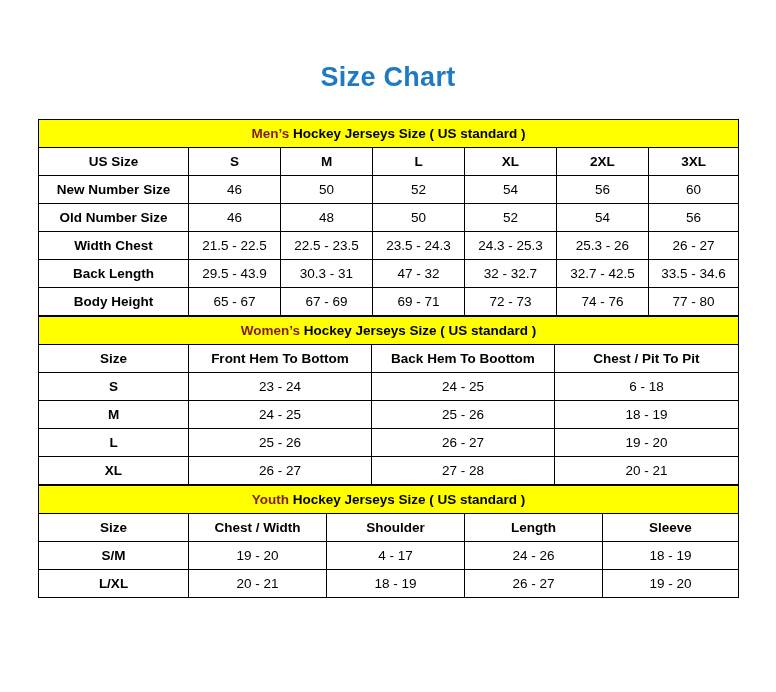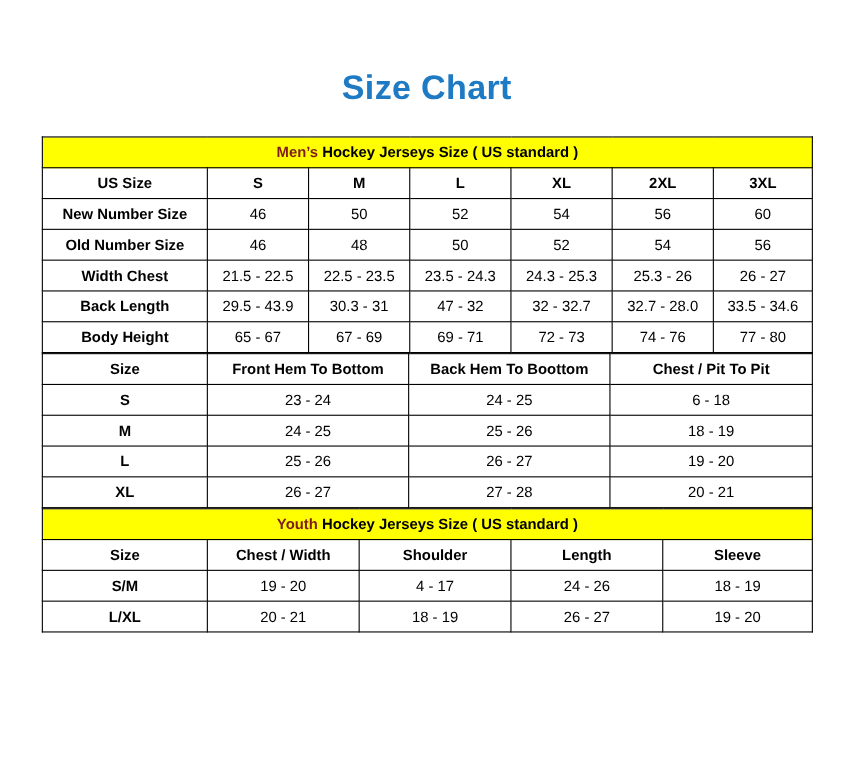--- a/index.html
+++ b/index.html
@@ -16,21 +16,21 @@
   }
   .page {
     width: 776px;
     height: 692px;
     position: relative;
     box-sizing: border-box;
   }
   .chart-title {
     text-align: center;
     color: #1f7ac4;
-    font-size: 31px;
+    font-size: 27px;
     font-weight: bold;
     padding-top: 62px;
     letter-spacing: 0.3px;
   }
   .tables-wrap {
     margin: 26px auto 0 auto;
     width: 700px;
   }
   table.size-table {
     border-collapse: collapse;
@@ -126,21 +126,21 @@
           <td>24.3 - 25.3</td>
           <td>25.3 - 26</td>
           <td>26 - 27</td>
         </tr>
         <tr>
           <td class="row-label">Back Length</td>
           <td>29.5 - 43.9</td>
           <td>30.3 - 31</td>
           <td>47 - 32</td>
           <td>32 - 32.7</td>
-          <td>32.7 - 28.0</td>
+          <td>32.7 - 42.5</td>
           <td>33.5 - 34.6</td>
         </tr>
         <tr>
           <td class="row-label">Body Height</td>
           <td>65 - 67</td>
           <td>67 - 69</td>
           <td>69 - 71</td>
           <td>72 - 73</td>
           <td>74 - 76</td>
           <td>77 - 80</td>
@@ -149,20 +149,23 @@
     </table>
 
     <table class="size-table">
       <colgroup>
         <col style="width:150px">
           <col style="width:183px">
           <col style="width:183px">
           <col style="width:184px">
       </colgroup>
       <tbody>
+        <tr class="section-header">
+          <td colspan="4"><span class="accent">Women’s</span><span> Hockey Jerseys Size ( US standard )</span></td>
+        </tr>
         <tr class="col-head">
           <td>Size</td>
           <td>Front Hem To Bottom</td>
           <td>Back Hem To Boottom</td>
           <td>Chest / Pit To Pit</td>
         </tr>
         <tr>
           <td class="bold-cell">S</td>
           <td>23 - 24</td>
           <td>24 - 25</td>

